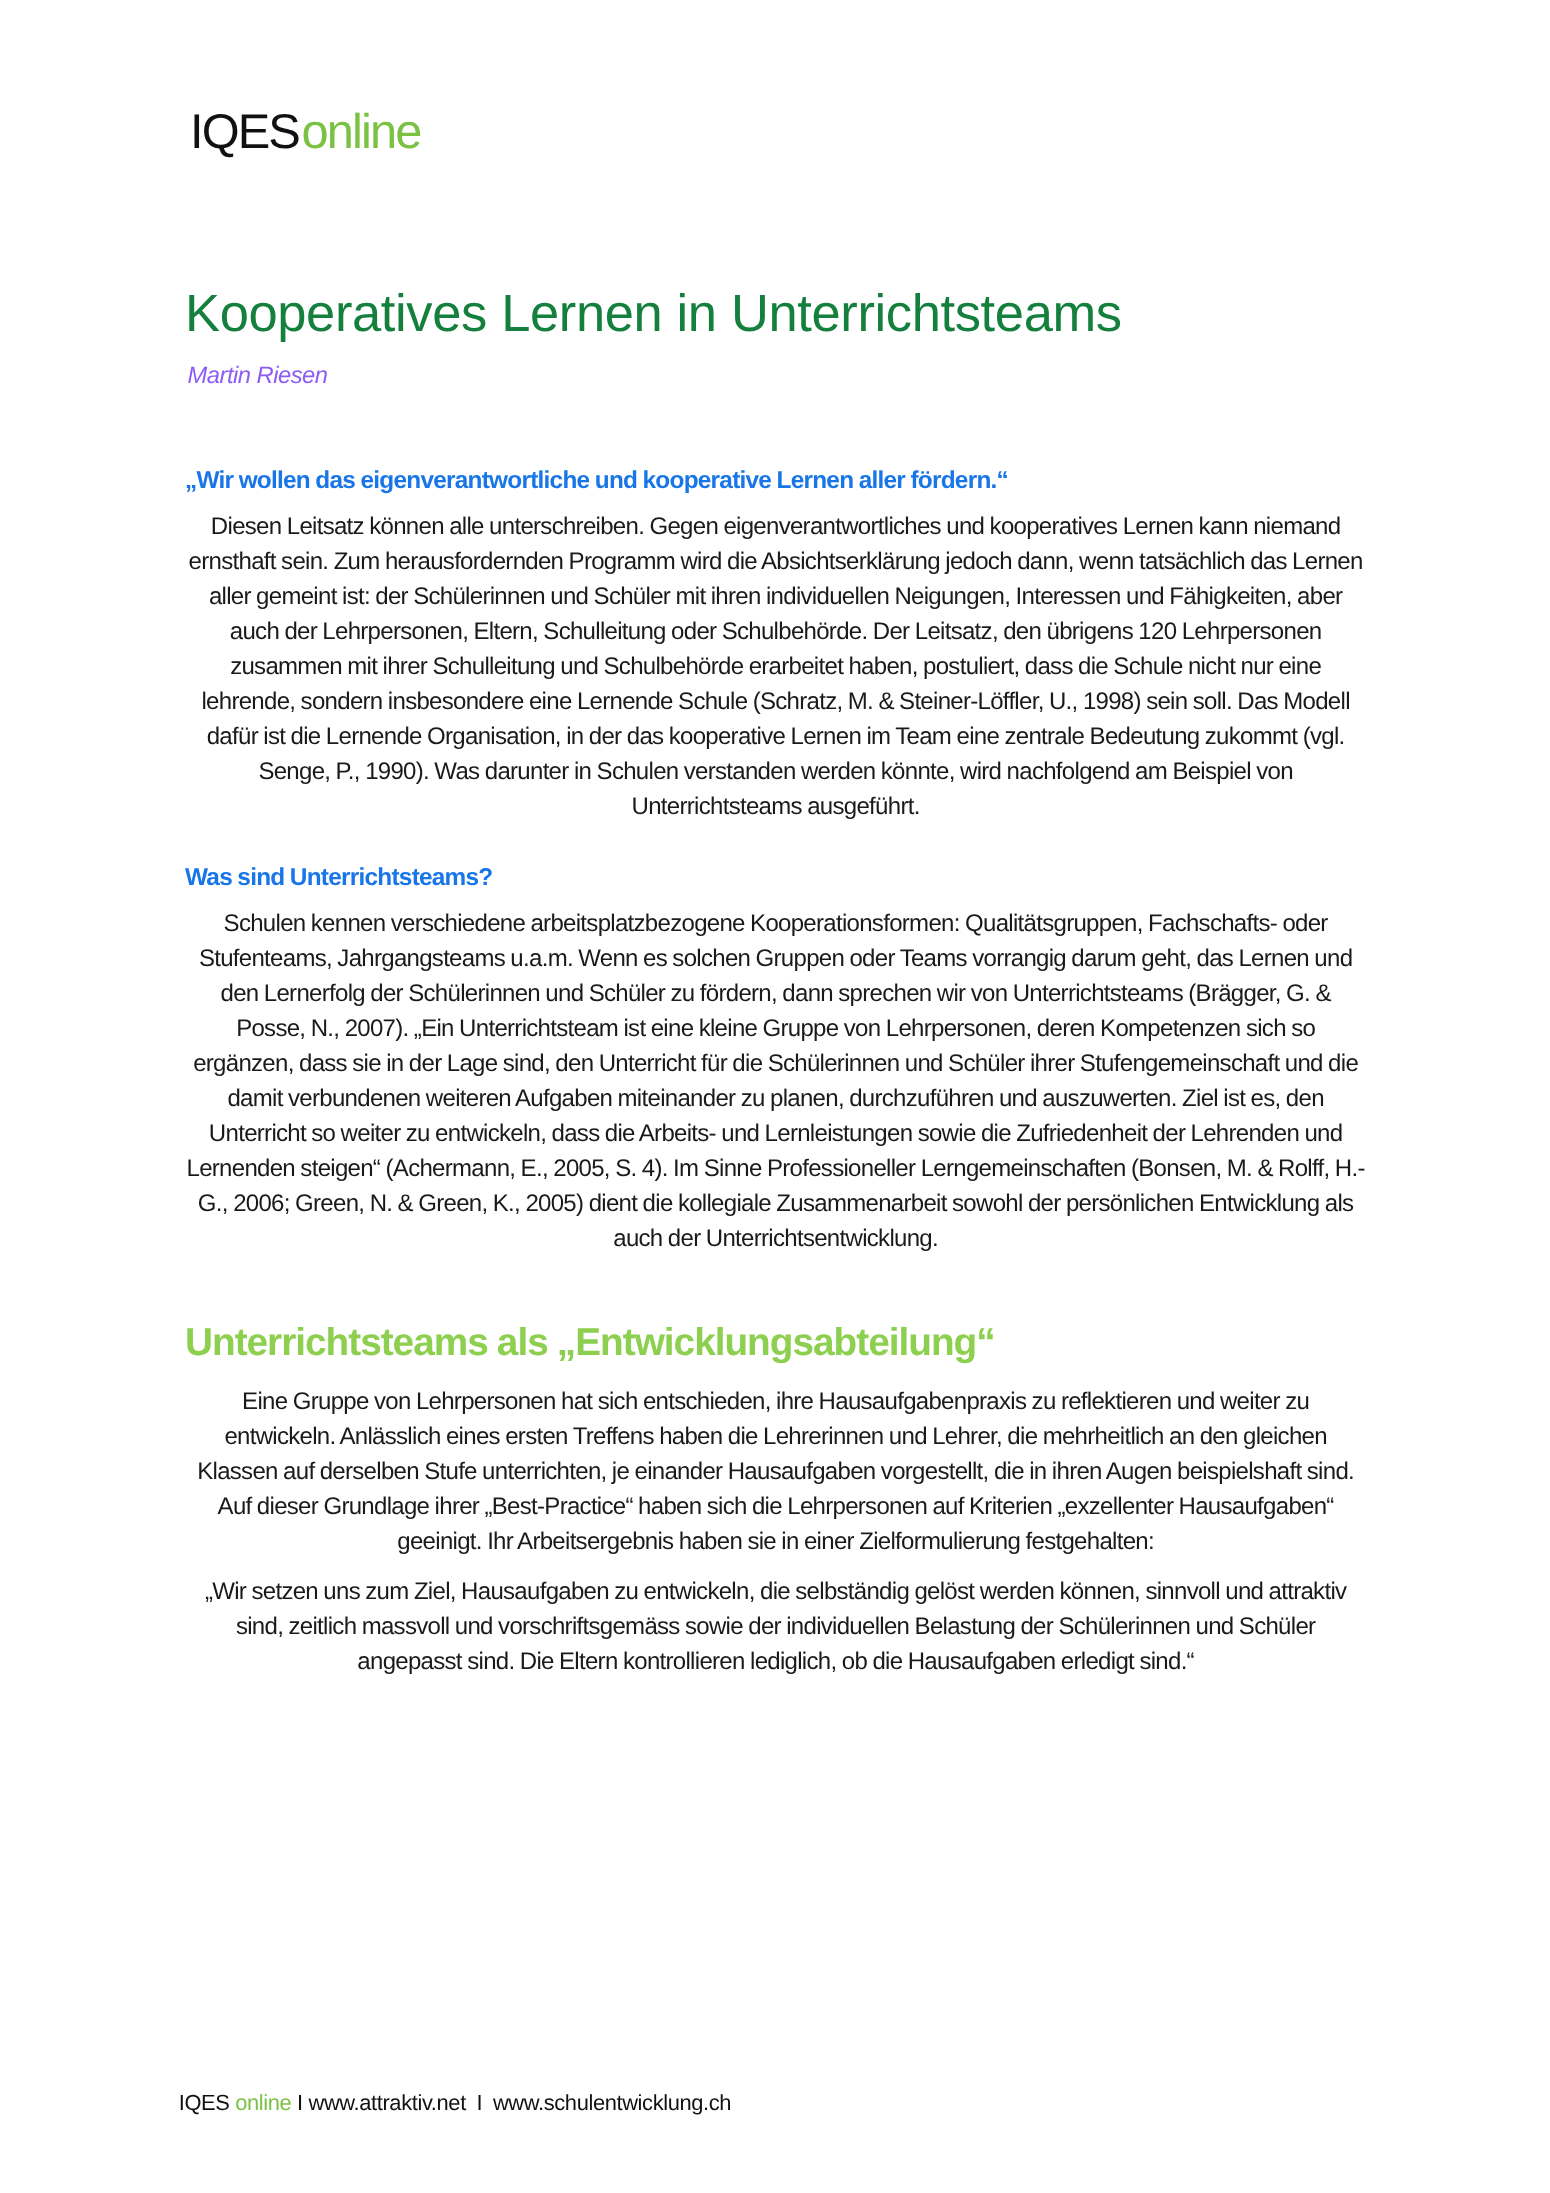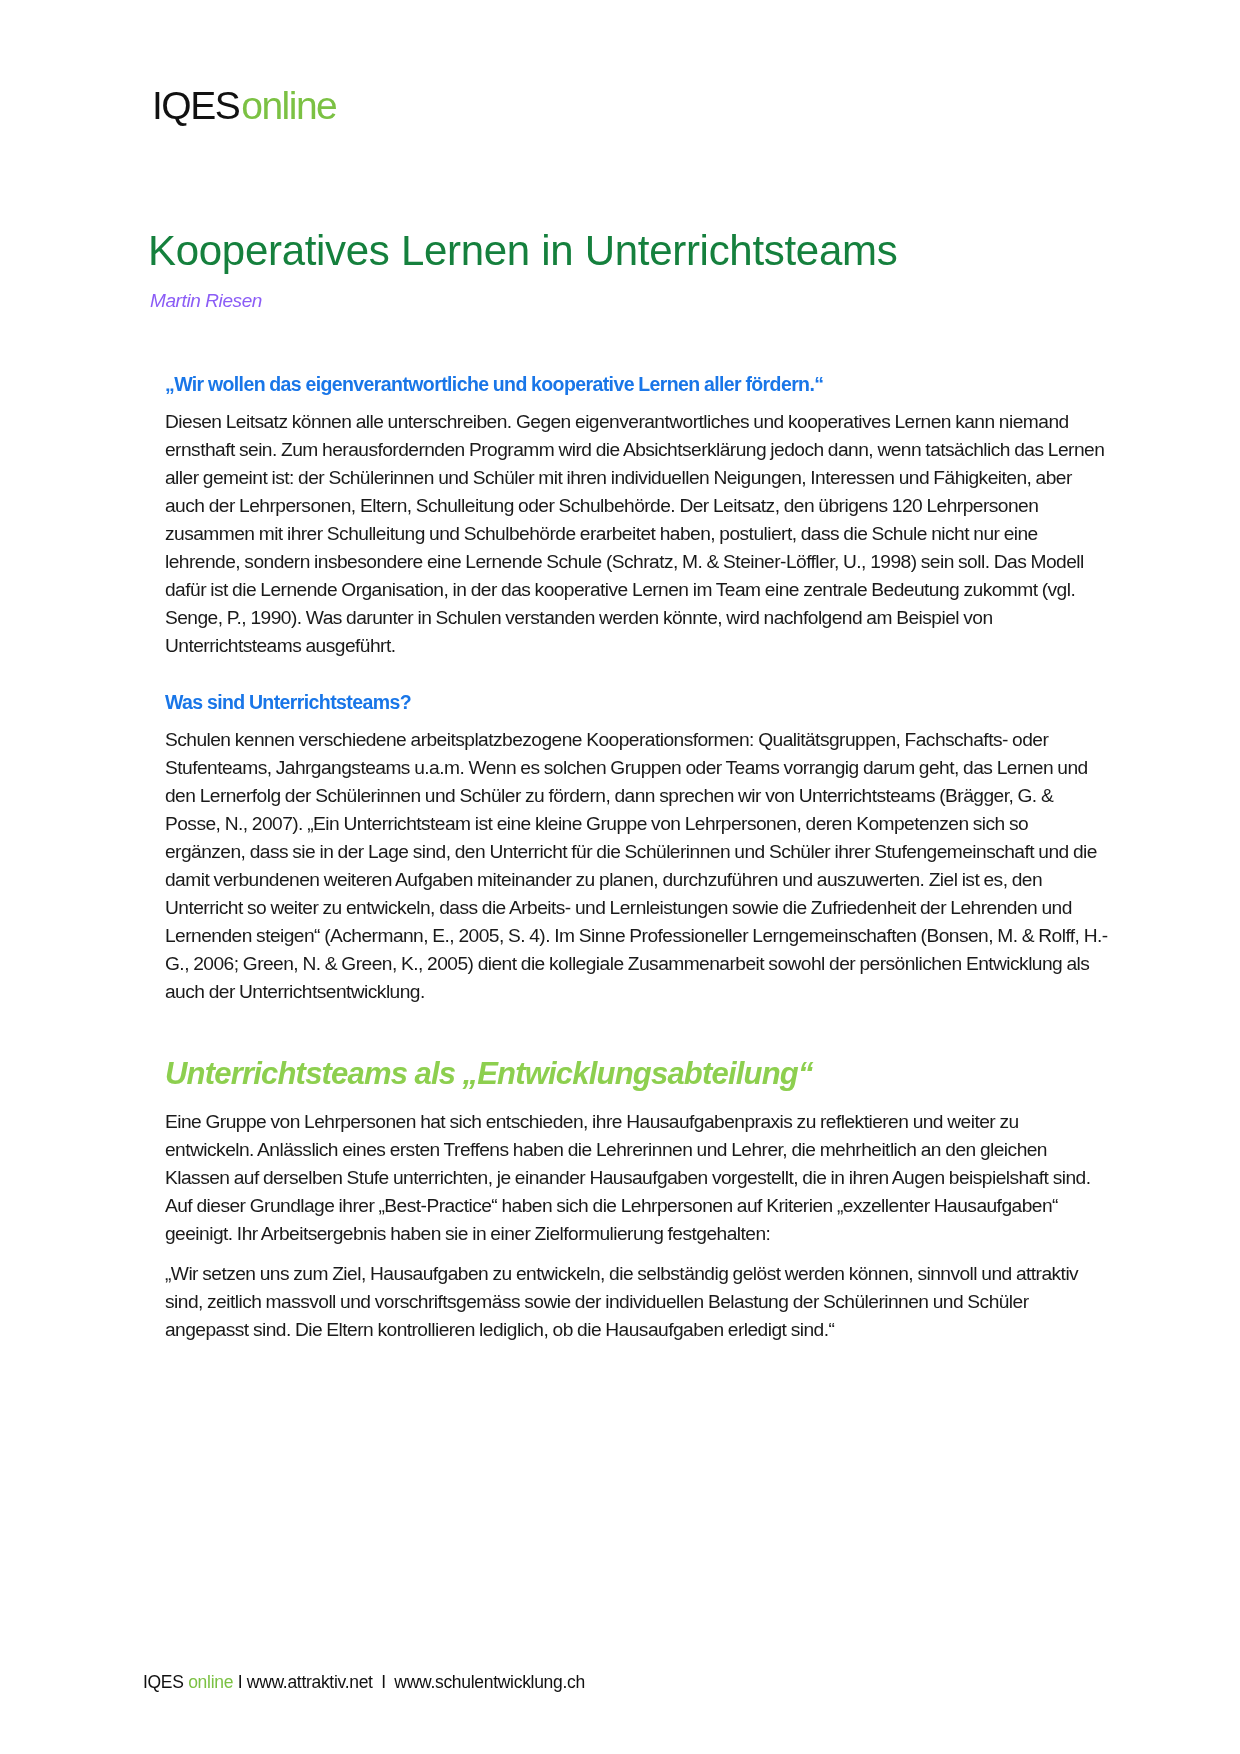--- a/index.html
+++ b/index.html
@@ -44,52 +44,52 @@
       top: 290px;
       font-family: Liberation Sans, sans-serif;
       font-style: italic;
       font-size: 19px;
       color: #8b5cf6;
       letter-spacing: -0.4px;
     }
 
     .content {
       position: absolute;
-      left: 165px;
+      left: 148px;
       top: 370px;
       width: 945px;
       font-family: "Liberation Sans", sans-serif;
       font-size: 19.2px;
       line-height: 28px;
       letter-spacing: -0.55px;
       word-spacing: -0.5px;
       color: #1a1a1a;
     }
     .content p {
       margin: 0 0 12px 0;
+      text-align: center;
     }
     .subhead {
       font-weight: bold;
       color: #1976e8;
       font-size: 19.5px;
       letter-spacing: -0.6px;
       margin: 0 0 10px 0;
       line-height: 28px;
     }
     .subhead.quote { margin-bottom: 10px; }
     .subhead.section2 { margin-top: 28px; }
 
     .section-title {
       font-weight: bold;
       color: #8dcf4f;
       font-size: 31px;
       letter-spacing: -0.8px;
       line-height: 40px;
       margin: 48px 0 14px 0;
-      font-style: italic;
     }
 
     .footer {
       position: absolute;
       left: 143px;
       top: 1672px;
       font-family: "Liberation Sans", sans-serif;
       font-size: 17.5px;
       color: #111111;
       letter-spacing: -0.3px;

